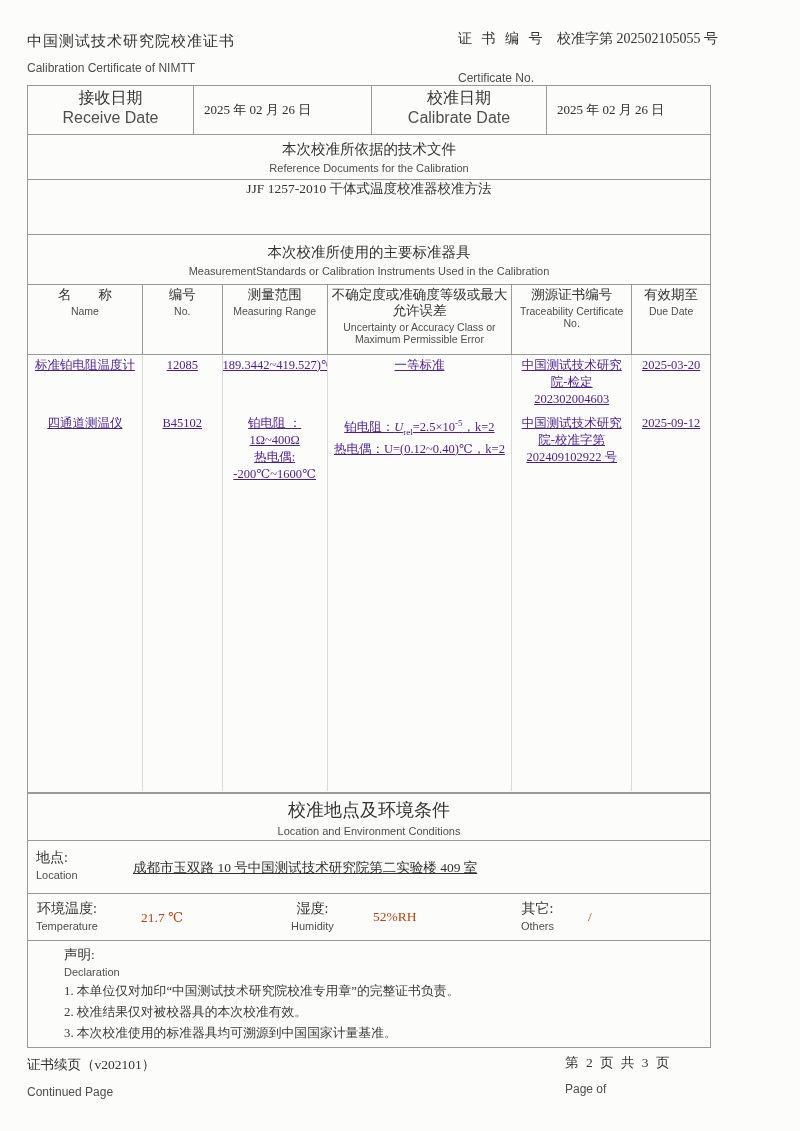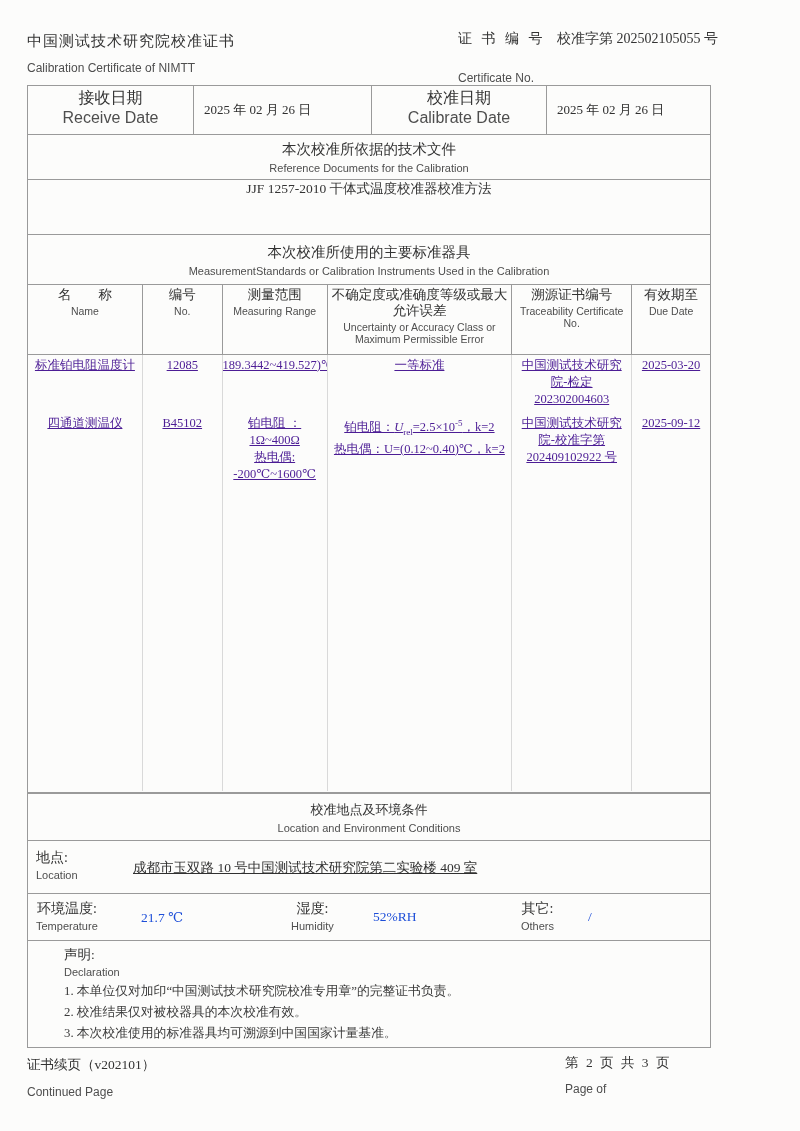--- a/index.html
+++ b/index.html
@@ -51,31 +51,31 @@
   .sup{vertical-align:super;font-size:9px;} .sub{vertical-align:sub;font-size:9px;}
   .math{font-style:italic;}
 
   
   .locbox{
     position:absolute;left:27px;top:793px;width:684px;height:255px;
     border:1px solid #9a9a9a;box-sizing:border-box;
   }
   .l-row{box-sizing:border-box;border-bottom:1px solid #9a9a9a;position:relative;}
   .l-head{height:47px;display:flex;flex-direction:column;align-items:center;justify-content:center;}
-  .l-head .cn{font-size:13px;}
+  .l-head .cn{font-size:18px;}
   .l-head .en{font-size:11px;margin-top:3px;}
   .lblblock{display:inline-block;}
   .lblblock .cn{font-size:14px;display:block;}
   .lblblock .en{font-size:11px;display:block;margin-top:2px;}
   .l-loc{height:53px;}
   .l-loc .lblblock{position:absolute;left:8px;top:8px;}
   .l-loc .val{position:absolute;left:105px;top:18px;font-size:13.5px;color:#303030;text-decoration:underline;}
   .l-env{height:47px;text-align:center;}
   .l-env .lblblock{position:absolute;top:6px;}
-  .l-env .val{position:absolute;top:15px;font-size:13.5px;color:#1d4ed8;}
+  .l-env .val{position:absolute;top:15px;font-size:13.5px;color:#c2410c;}
   .env-t-lbl{left:8px;} .env-t-val{left:113px;}
   .env-h-lbl{left:263px;} .env-h-val{left:345px;}
   .env-o-lbl{left:493px;} .env-o-val{left:560px;}
   .l-dec{height:106px;border-bottom:none;padding:5px 8px;box-sizing:border-box;margin-left:28px;}
   .l-dec .cn{font-size:13.5px;}
   .l-dec .en{font-size:11px;margin-top:2px;}
   .dec-item{font-size:12.8px;color:#3a3a3a;margin-top:5px;line-height:16px;}
 
   
   .foot-left{position:absolute;left:27px;top:1056px;}

